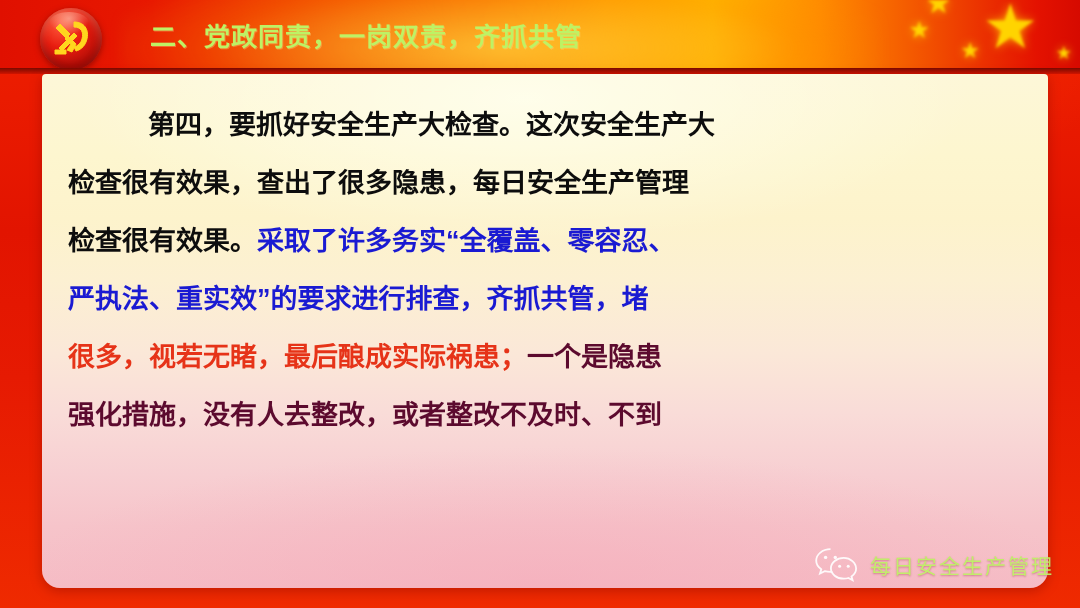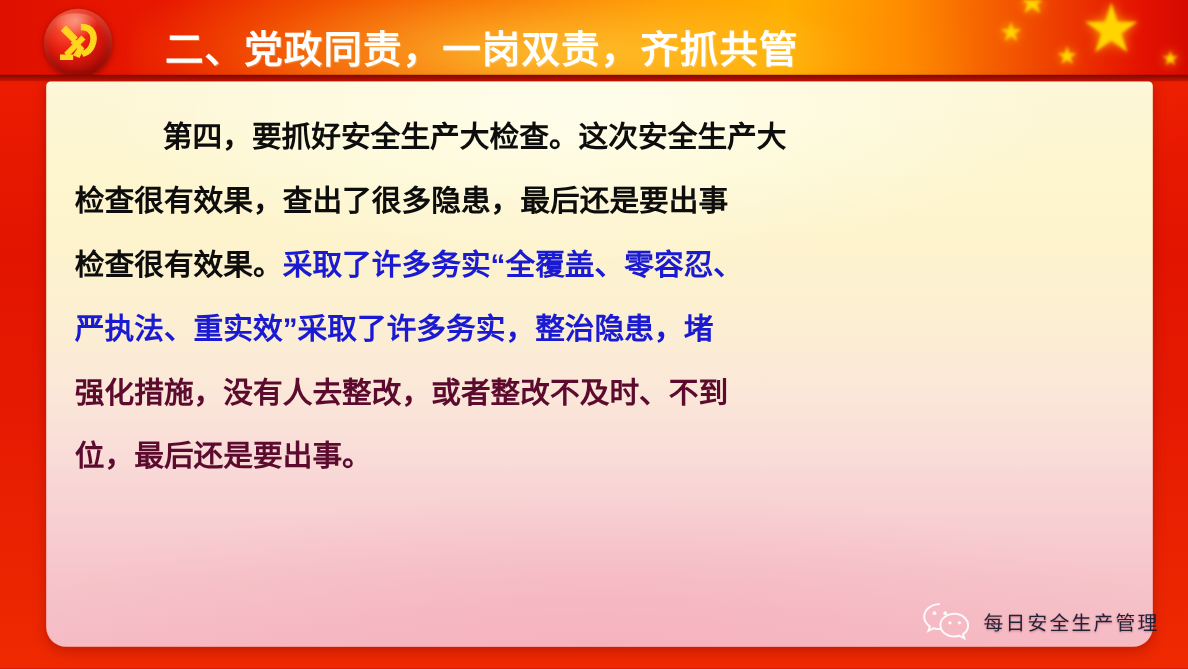--- a/index.html
+++ b/index.html
@@ -114,23 +114,23 @@
     width: 40px; height: 22px;
     border-radius: 50%;
     background: radial-gradient(ellipse at 50% 30%, rgba(255,220,200,0.55), rgba(255,180,150,0) 72%);
   }
   .emblem svg { position: absolute; left: 0; top: 0; }
 
   .header-title {
     position: absolute;
     left: 150px;
     top: 16px;
-    font-size: 35px;
+    font-size: 26px;
     font-weight: bold;
-    color: #ffffff;
+    color: #bef264;
     letter-spacing: 1px;
     white-space: nowrap;
     text-shadow: 1px 1px 0 rgba(255,220,140,0.35);
   }
 
   
   .panel {
     position: absolute;
     left: 42px;
     top: 74px;
@@ -193,22 +193,22 @@
     position: absolute;
     right: 26px;
     bottom: 24px;
     display: flex;
     align-items: center;
     gap: 10px;
     opacity: 0.92;
   }
   .wechat-icon { width: 46px; height: 38px; flex: none; }
   .wm-text {
-    font-size: 18px;
-    color: #0f172a;
+    font-size: 21px;
+    color: #bef264;
     letter-spacing: 2px;
     text-shadow: 0 1px 2px rgba(170,60,90,0.55);
     white-space: nowrap;
   }
 </style>
 </head>
 <body>
 
 <div class="slide">
 
@@ -249,25 +249,25 @@
   <div class="header-title">二、党政同责，一岗双责，齐抓共管</div>
   <div class="header-divider"></div>
 
   <div class="panel">
     <div class="panel-sheen"></div>
     <div class="panel-wash"></div>
 
     <div class="body-text">
       <p id="body-lines">
           <span class="ln"><span class="indent"></span><span class="t-black">第四，要抓好安全生产大检查。这次安全生产大</span></span>
-          <span class="ln"><span class="t-black">检查很有效果，查出了很多隐患，最后还是要出事</span></span>
+          <span class="ln"><span class="t-black">检查很有效果，查出了很多隐患，每日安全生产管理</span></span>
           <span class="ln"><span class="t-black">检查很有效果。</span><span class="t-blue">采取了许多务实“全覆盖、零容忍、</span></span>
-          <span class="ln"><span class="t-blue">严执法、重实效”采取了许多务实，整治隐患，堵</span></span>
+          <span class="ln"><span class="t-blue">严执法、重实效”的要求进行排查，齐抓共管，堵</span></span>
+          <span class="ln"><span class="t-red">很多，视若无睹，最后酿成实际祸患；</span><span class="t-maroon">一个是隐患</span></span>
           <span class="ln"><span class="t-maroon">强化措施，没有人去整改，或者整改不及时、不到</span></span>
-          <span class="ln"><span class="t-maroon">位，最后还是要出事。</span></span>
         </p>
     </div>
   </div>
 
   <div class="watermark">
     <svg class="wechat-icon" viewBox="0 0 46 38" aria-hidden="true">
       <g fill="none" stroke="#ffffff" stroke-width="1.8">
         <path d="M16.5 3.2 C8.4 3.2 2.2 8.4 2.2 14.6 c0 3.5 2 6.6 5.1 8.7 l-1.3 4.2 4.7-2.4 c1.8 0.5 3.8 0.8 5.8 0.8 0.6 0 1.2 0 1.8-0.1"></path>
         <path d="M29.8 11.9 c-7.1 0-12.9 4.7-12.9 10.4 0 5.8 5.8 10.4 12.9 10.4 1.6 0 3.2-0.2 4.6-0.7 l4.2 2.2-1.1-3.7 c2.8-1.9 4.6-4.7 4.6-7.9 0-5.8-5.8-10.7-12.3-10.7 z"></path>
       </g>

